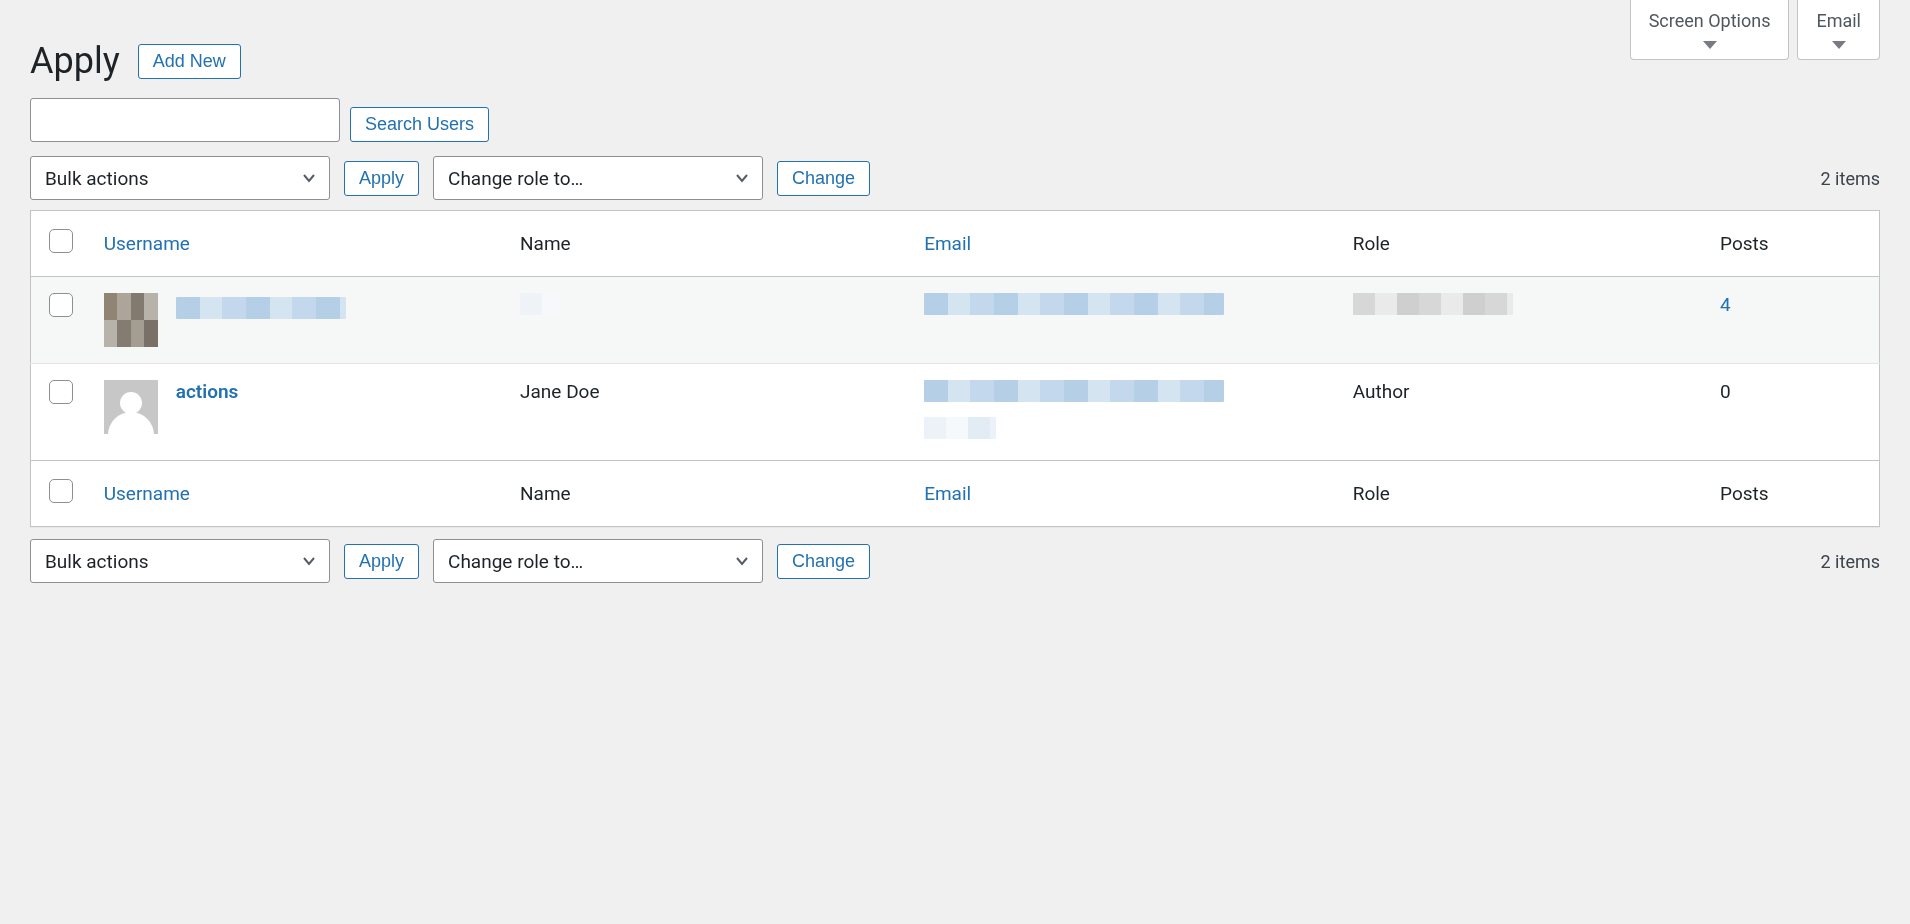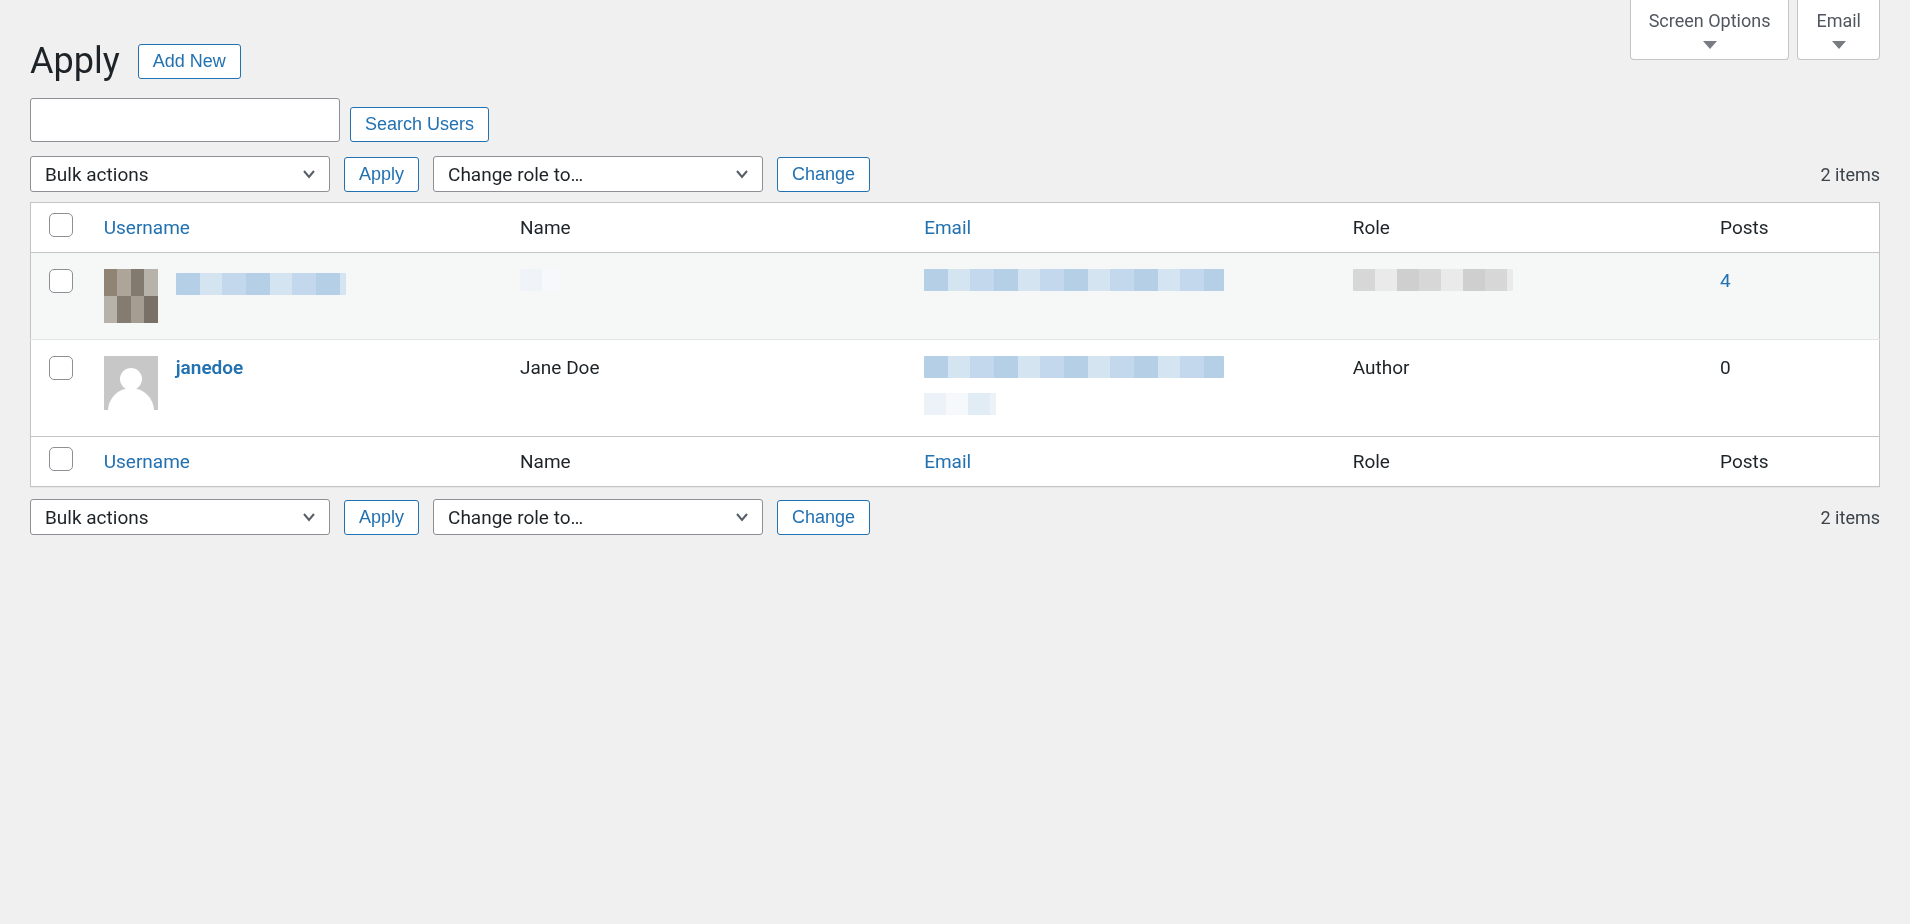--- a/index.html
+++ b/index.html
@@ -103,21 +103,21 @@
     align-items: center;
     gap: 14px;
   }
   .select-wrap {
     position: relative;
     display: inline-flex;
     align-items: center;
     background: #fff;
     border: 1px solid #8c8f94;
     border-radius: 3px;
-    height: 36px;
+    height: 44px;
     padding: 0 44px 0 14px;
     cursor: pointer;
   }
   .select-wrap .chev {
     position: absolute;
     right: 12px;
     top: 50%;
     transform: translateY(-50%);
     pointer-events: none;
   }
@@ -128,21 +128,21 @@
   table.wp-list {
     width: 100%;
     border-collapse: collapse;
     background: #fff;
     border: 1px solid #c3c4c7;
     box-shadow: 0 1px 1px rgba(0,0,0,.04);
     table-layout: fixed;
   }
   table.wp-list thead th, table.wp-list tfoot th {
     text-align: left;
-    padding: 10px 12px;
+    padding: 18px 12px;
     font-size: 19px;
     font-weight: 400;
     border-bottom: 1px solid #c3c4c7;
   }
   table.wp-list tfoot th { border-bottom: none; border-top: 1px solid #c3c4c7; }
   table.wp-list a { color: #2271b1; text-decoration: none; }
   .col-cb { width: 50px; padding-left: 18px !important; }
   .col-username { width: 340px; }
   .col-name { width: 330px; }
   .col-email { width: 350px; }
@@ -296,21 +296,21 @@
         <td class="col-email"><span class="redact rb" style="width:300px"></span></td>
         <td class="col-role"><span class="redact rg" style="width:160px"></span></td>
         <td class="col-posts"><a href="#" class="posts-link">4</a></td>
       </tr>
 
       <tr>
         <td class="col-cb"><span class="checkbox"></span></td>
         <td class="col-username">
           <div class="user-cell">
             <div class="avatar mystery"></div>
-            <a href="#" class="username-link">janedoe</a>
+            <a href="#" class="username-link">actions</a>
           </div>
         </td>
         <td class="col-name">Jane Doe</td>
         <td class="col-email">
           <div>
             <span class="redact rb" style="width:300px"></span><br>
             <span class="redact rl" style="width:72px; margin-top:10px"></span>
           </div>
         </td>
         <td class="col-role">Author</td>

